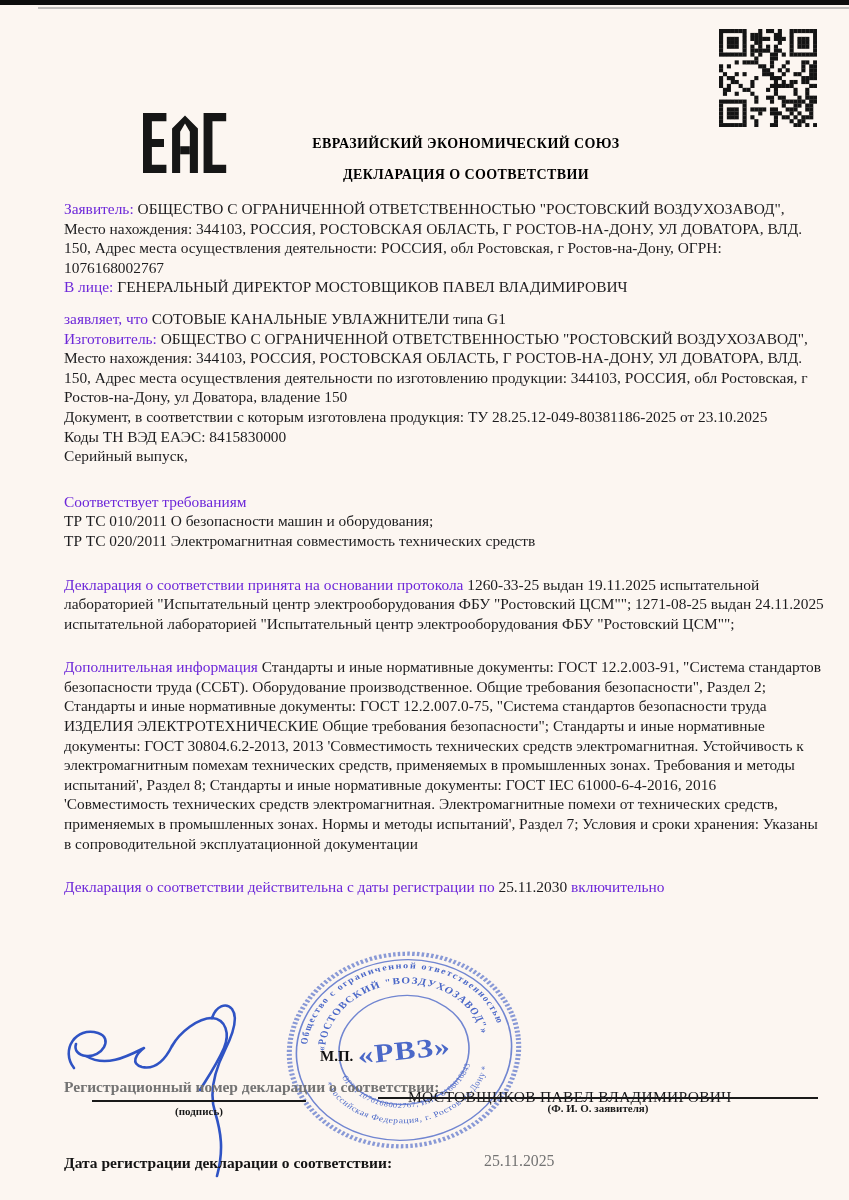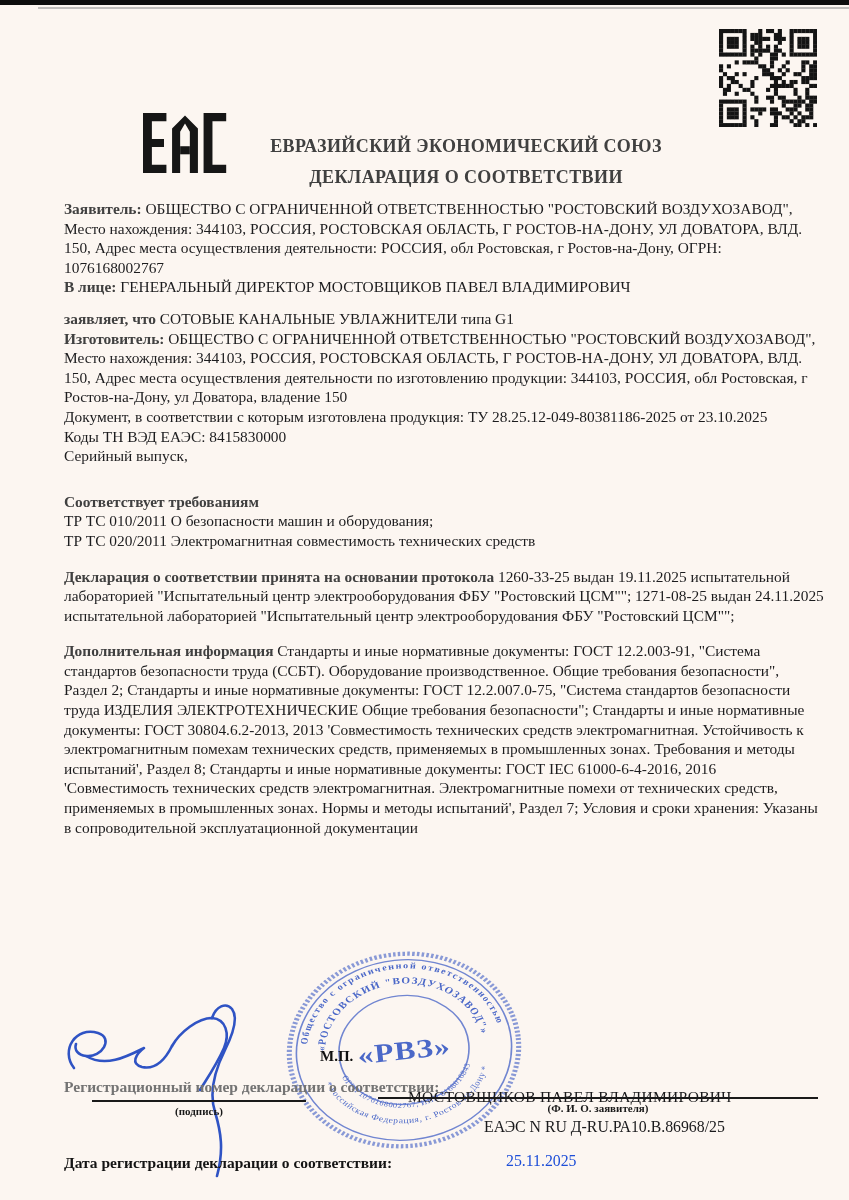--- a/index.html
+++ b/index.html
@@ -5,42 +5,42 @@
   html,body{margin:0;padding:0;background:#d8d8d8;}
   .page{
     position:relative;width:849px;height:1200px;margin:0 auto;
     background:#fcf6f1;overflow:hidden;
     font-family:"Liberation Serif", serif;color:#1c1c1e;
   }
   .scan-edge-top{position:absolute;top:0;left:0;width:849px;height:5px;background:#0d0d0d;}
   .scan-line{position:absolute;top:7px;left:38px;width:811px;height:2px;background:#8f8f8f;opacity:.55;}
   .eac-logo{position:absolute;left:143px;top:112px;width:84px;height:62px;}
   .qr{position:absolute;left:719px;top:29px;width:98px;height:98px;}
-  .title{position:absolute;left:110px;width:712px;text-align:center;font-weight:bold;font-size:18px;letter-spacing:.4px;color:#404040;}
+  .title{position:absolute;left:110px;width:712px;text-align:center;font-weight:bold;font-size:14px;letter-spacing:.4px;color:#000000;}
   .title1{top:136px;}
   .title2{top:167px;}
   .body-text{position:absolute;top:199px;left:64px;width:760px;font-size:15.4px;line-height:19.6px;text-align:left;}
   .body-text p{margin:0;}
   .body-text p.gap-xs{margin-top:12px;}
-  .body-text p.gap-s{margin-top:16px;}
+  .body-text p.gap-s{margin-top:24px;}
   .body-text p.gap-m{margin-top:26px;}
-  .b{font-weight:bold;color:#404040;}
+  .b{font-weight:normal;color:#6d28d9;}
   .signature{position:absolute;left:58px;top:998px;width:250px;height:182px;}
   .stamp{position:absolute;left:282px;top:948px;width:244px;height:204px;transform:rotate(-6deg);opacity:.92;}
   .mp{position:absolute;left:320px;top:1048px;font-weight:bold;font-size:15px;color:#111;}
   .signer-name{position:absolute;left:383px;top:1088px;font-size:15.5px;letter-spacing:.3px;color:#1a1a1c;margin-left:25px;}
   .line-left{position:absolute;left:92px;top:1100px;width:214px;height:2px;background:#1a1a1a;}
   .line-right{position:absolute;left:378px;top:1097px;width:440px;height:2px;background:#1a1a1a;}
   .cap{position:absolute;text-align:center;font-weight:bold;font-size:11px;color:#181818;}
   .cap-sign{left:92px;top:1105px;width:214px;}
   .cap-name{left:378px;top:1102px;width:440px;}
   .reg-label{position:absolute;left:64px;top:1078px;font-weight:bold;font-size:15.5px;color:#737373;}
   .reg-value{position:absolute;left:484px;top:1118px;font-size:15.8px;color:#1a1a1c;}
   .date-label{position:absolute;left:64px;top:1154px;font-weight:bold;font-size:15.5px;color:#141414;}
-  .date-value{position:absolute;left:506px;top:1152px;font-size:15.8px;color:#1d4ed8;}
+  .date-value{position:absolute;left:484px;top:1152px;font-size:15.8px;color:#737373;}
   .stamp text{font-family:"Liberation Serif", serif;}
 </style>
 </head>
 <body>
 
 <div class="page">
 
   <div class="scan-edge-top"></div>
   <div class="scan-line"></div>
 
@@ -350,20 +350,21 @@
       <p class="gap-xs"><span class="b">заявляет, что</span><span>   СОТОВЫЕ КАНАЛЬНЫЕ УВЛАЖНИТЕЛИ типа G1</span></p>
       <p><span class="b">Изготовитель: </span><span>ОБЩЕСТВО С ОГРАНИЧЕННОЙ ОТВЕТСТВЕННОСТЬЮ "РОСТОВСКИЙ ВОЗДУХОЗАВОД", Место нахождения: 344103, РОССИЯ,  РОСТОВСКАЯ ОБЛАСТЬ, Г РОСТОВ-НА-ДОНУ, УЛ ДОВАТОРА, ВЛД. 150, Адрес места осуществления деятельности по изготовлению продукции: 344103, РОССИЯ, обл Ростовская, г Ростов-на-Дону, ул Доватора, владение 150</span></p>
       <p><span>Документ, в соответствии с которым изготовлена продукция: ТУ 28.25.12-049-80381186-2025 от 23.10.2025</span></p>
       <p><span>Коды ТН ВЭД ЕАЭС: 8415830000</span></p>
       <p><span>Серийный выпуск,</span></p>
       <p class="gap-m"><span class="b">Соответствует требованиям</span></p>
       <p><span>ТР ТС 010/2011 О безопасности машин и оборудования;</span></p>
       <p><span>ТР ТС 020/2011 Электромагнитная совместимость технических средств</span></p>
       <p class="gap-s"><span class="b">Декларация о соответствии принята на основании протокола </span><span>1260-33-25 выдан 19.11.2025 испытательной лабораторией "Испытательный центр электрооборудования ФБУ "Ростовский ЦСМ""; 1271-08-25 выдан 24.11.2025  испытательной лабораторией "Испытательный центр электрооборудования ФБУ "Ростовский ЦСМ"";</span></p>
       <p class="gap-s"><span class="b">Дополнительная информация </span><span>Стандарты и иные нормативные документы: ГОСТ 12.2.003-91, "Система стандартов безопасности труда (ССБТ). Оборудование производственное. Общие требования безопасности", Раздел 2; Стандарты и иные нормативные документы: ГОСТ 12.2.007.0-75, "Система стандартов безопасности труда ИЗДЕЛИЯ ЭЛЕКТРОТЕХНИЧЕСКИЕ Общие требования безопасности"; Стандарты и иные нормативные документы: ГОСТ 30804.6.2-2013, 2013 'Совместимость технических средств электромагнитная. Устойчивость к электромагнитным помехам технических средств, применяемых в промышленных зонах. Требования и методы испытаний', Раздел 8; Стандарты и иные нормативные документы: ГОСТ IEC 61000-6-4-2016, 2016 'Совместимость технических средств электромагнитная. Электромагнитные помехи от технических средств, применяемых в промышленных зонах. Нормы и методы испытаний', Раздел 7; Условия и сроки хранения: Указаны в сопроводительной эксплуатационной документации</span></p>
+      <p class="gap-s"><span class="b">Декларация о соответствии действительна с даты регистрации по </span><span>25.11.2030</span><span class="b"> включительно</span></p>
     </div>
 
   <svg class="signature" viewBox="0 0 250 182">
     <g fill="none" stroke="#2f53c4" stroke-width="2.6" stroke-linecap="round" stroke-linejoin="round">
       <path d="M16,70 C2,52 18,28 40,35 C56,40 44,60 28,58 C20,57 16,52 18,46"></path>
       <path d="M28,58 C48,70 70,58 86,50 C78,56 72,66 84,69 C98,72 108,60 114,48"></path>
       <path d="M114,48 C122,34 140,20 154,20 C168,21 172,36 166,50 C158,68 148,82 142,92"></path>
       <path d="M154,20 C158,8 168,4 174,11 C180,19 175,36 167,52 C158,70 150,92 157,114 C163,134 166,152 159,178"></path>
     </g>
   </svg>
@@ -400,17 +401,16 @@
   <div class="mp">М.П.</div>
   <div class="signer-name">МОСТОВЩИКОВ ПАВЕЛ ВЛАДИМИРОВИЧ</div>
 
   <div class="line-left"></div>
   <div class="line-right"></div>
 
   <div class="cap cap-sign">(подпись)</div>
   <div class="cap cap-name">(Ф. И. О. заявителя)</div>
 
   <div class="reg-label">Регистрационный номер декларации о соответствии:</div>
-  <div class="reg-value">ЕАЭС N RU Д-RU.РА10.В.86968/25</div>
   <div class="date-label">Дата регистрации декларации о соответствии:</div>
   <div class="date-value">25.11.2025</div>
 
 </div>
 
 </body></html>

